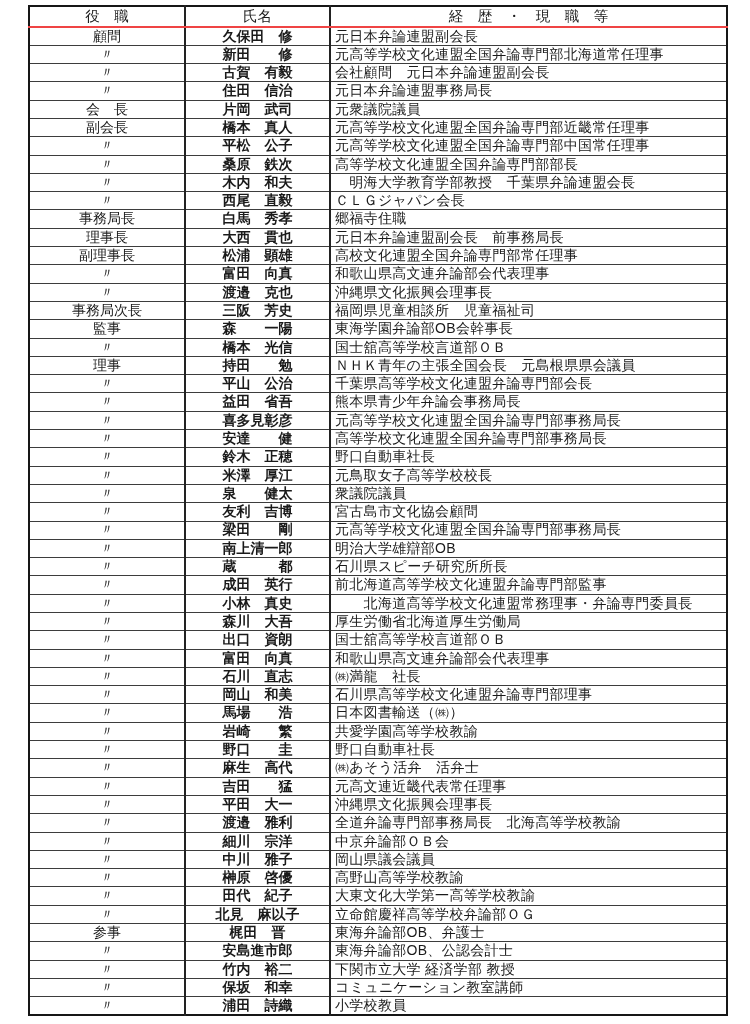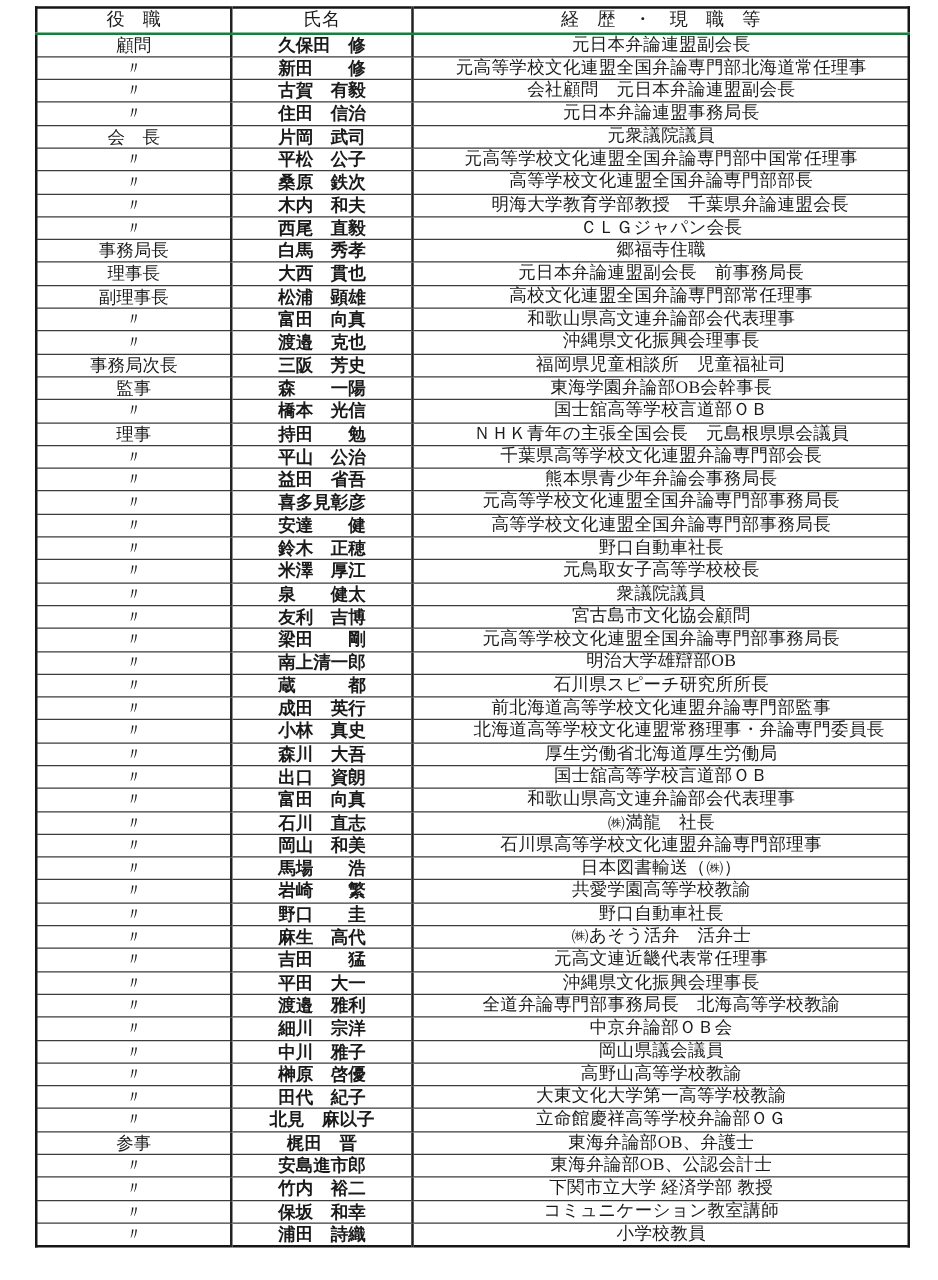--- a/index.html
+++ b/index.html
@@ -36,33 +36,33 @@
   th, td {
     border: 1px solid #3d3d3d;
     padding: 0 3px;
     white-space: pre;
     overflow: hidden;
     line-height: 1.1;
     font-weight: normal;
     vertical-align: middle;
   }
   th {
-    border-bottom: 2px solid #15803d;
+    border-bottom: 2px solid #ef4444;
     text-align: center;
     font-size: 14.5px;
   }
   td.role-cell, td.name-cell {
     border-right: 2px solid #222222;
   }
   th.role-h, th.name-h {
     border-right: 2px solid #222222;
   }
   td.role-cell { text-align: center; margin-left: 24px; }
   td.name-cell { text-align: center; font-weight: bold; }
-  td.career-cell { text-align: center; padding-left: 4px; letter-spacing: 0.3px; font-family: Liberation Serif, serif; }
+  td.career-cell { text-align: left; padding-left: 4px; letter-spacing: 0.3px; }
 </style>
 </head>
 <body>
 
 <div class="page">
   <table class="officers">
     <colgroup>
       <col class="c-role">
       <col class="c-name">
       <col class="c-career">
@@ -94,20 +94,25 @@
           <td class="role-cell">〃</td>
           <td class="name-cell">住田　信治</td>
           <td class="career-cell">元日本弁論連盟事務局長</td>
         </tr>
         <tr>
           <td class="role-cell">会　長</td>
           <td class="name-cell">片岡　武司</td>
           <td class="career-cell">元衆議院議員</td>
         </tr>
         <tr>
+          <td class="role-cell">副会長</td>
+          <td class="name-cell">橋本　真人</td>
+          <td class="career-cell">元高等学校文化連盟全国弁論専門部近畿常任理事</td>
+        </tr>
+        <tr>
           <td class="role-cell">〃</td>
           <td class="name-cell">平松　公子</td>
           <td class="career-cell">元高等学校文化連盟全国弁論専門部中国常任理事</td>
         </tr>
         <tr>
           <td class="role-cell">〃</td>
           <td class="name-cell">桑原　鉄次</td>
           <td class="career-cell">高等学校文化連盟全国弁論専門部部長</td>
         </tr>
         <tr>

